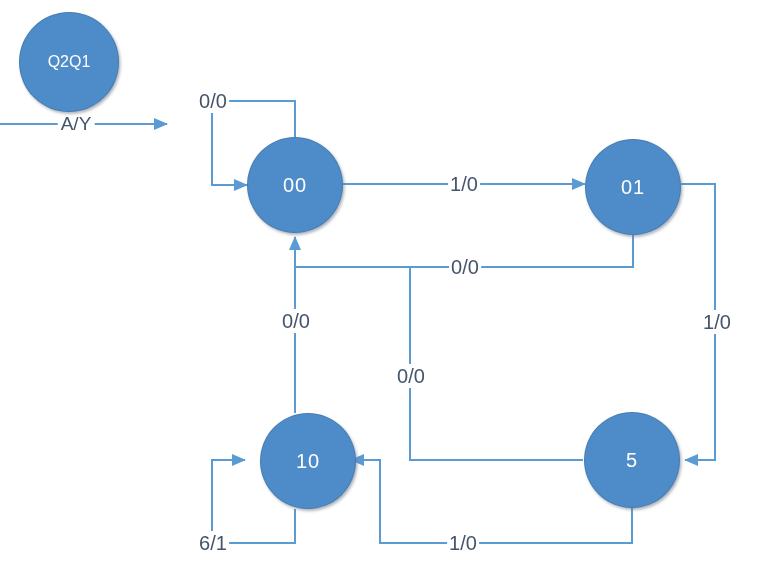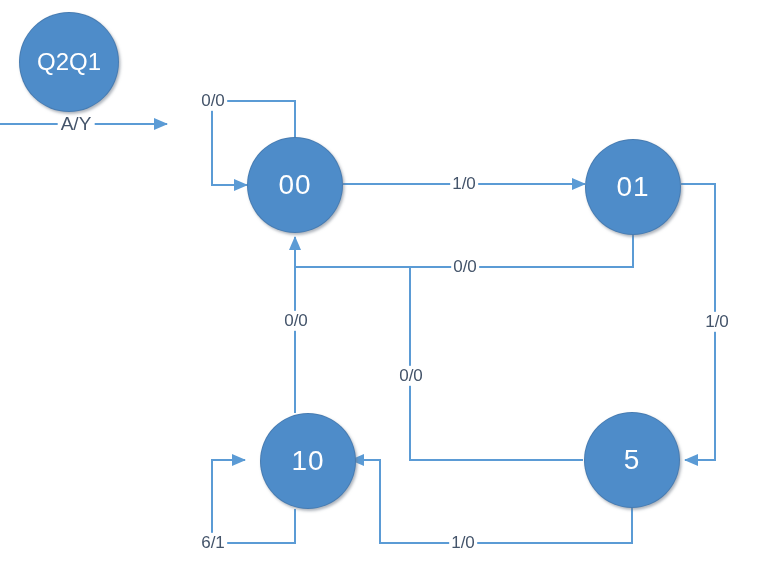--- a/index.html
+++ b/index.html
@@ -40,35 +40,35 @@
     border: 1px solid rgba(60, 95, 135, 0.35);
     box-shadow: 1.5px 2px 3px rgba(110, 120, 135, 0.55);
     display: flex;
     align-items: center;
     justify-content: center;
     pointer-events: auto;
     box-sizing: border-box;
   }
   .state-label {
     color: var(--nodeText, #ffffff);
-    font-size: 28px;
+    font-size: 20px;
     line-height: 1;
     letter-spacing: 1px;
     user-select: none;
   }
   .state-node.legend .state-label {
-    font-size: 24px;
+    font-size: 16px;
     letter-spacing: 0;
   }
   .edge-label {
     position: absolute;
     transform: translate(-50%, -50%);
     background: var(--bg, #ffffff);
     color: var(--labelText, #44546A);
-    font-size: 17px;
+    font-size: 20px;
     line-height: 1.2;
     padding: 0 2px;
     white-space: nowrap;
     user-select: none;
   }
   .edge-label.big {
     font-size: 19px;
     padding: 0 3px;
     text-align: right;
   }

